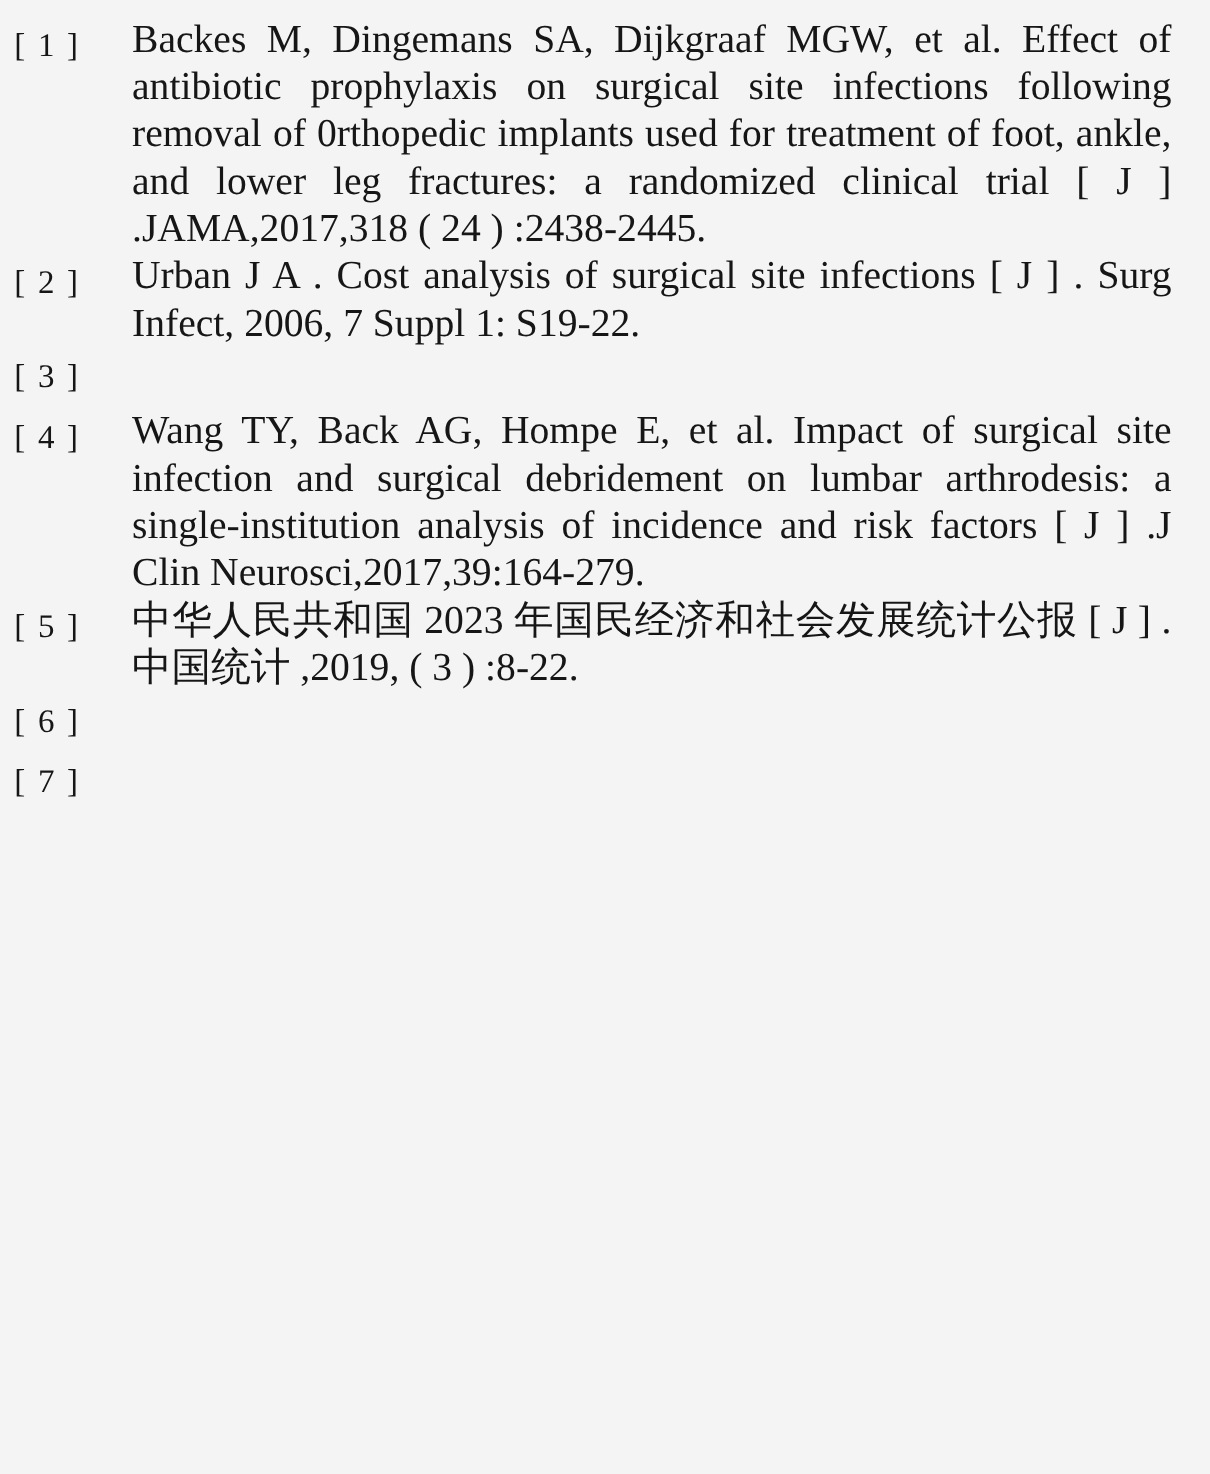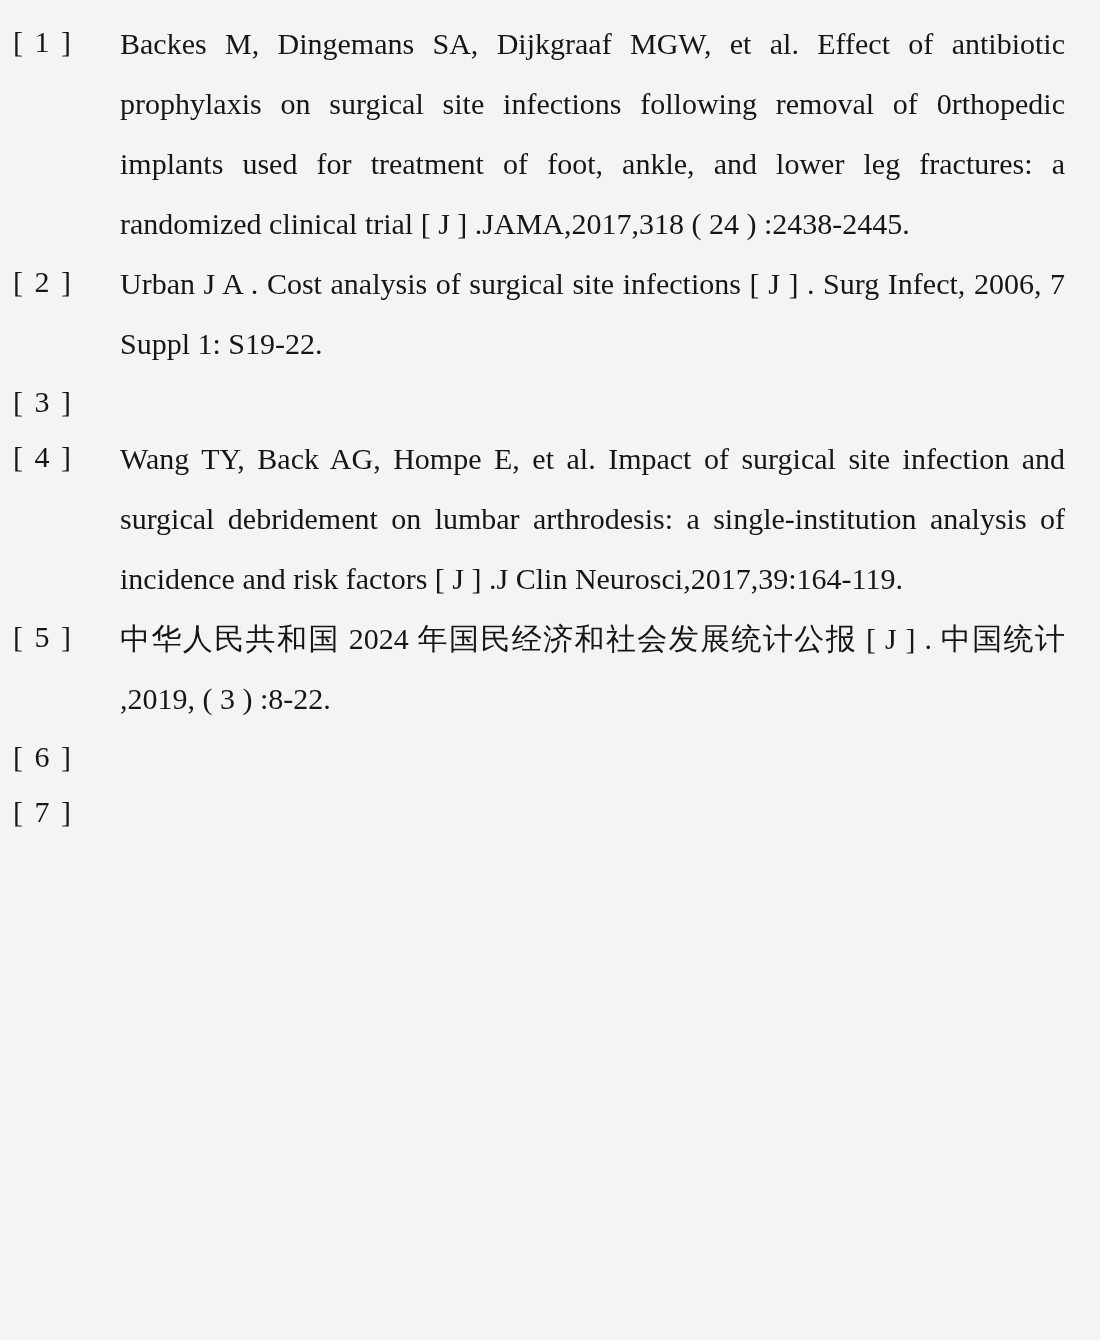--- a/index.html
+++ b/index.html
@@ -29,22 +29,22 @@
   }
   .ref-num {
     flex: 0 0 107px;
     font-size: 30px;
     line-height: 55px;
     letter-spacing: 2px;
     white-space: nowrap;
   }
   .ref-text {
     flex: 1 1 auto;
-    font-size: 30px;
-    line-height: 60px;
+    font-size: 36px;
+    line-height: 43px;
     text-align: justify;
     text-justify: inter-word;
   }
 </style>
 </head>
 <body style="background: rgb(244, 244, 244); color: rgb(22, 22, 22);">
 
 <div class="page">
   <ol class="ref-list" id="ref-list">
   <li class="ref-row">
@@ -56,26 +56,26 @@
     <span class="ref-num">[ 2 ]</span>
     <span class="ref-text">Urban J A . Cost analysis of surgical site infections [ J ] . Surg Infect, 2006, 7 Suppl 1: S19-22.</span>
   </li>
 
   <li class="ref-row">
     <span class="ref-num">[ 3 ]</span>
   </li>
 
   <li class="ref-row">
     <span class="ref-num">[ 4 ]</span>
-    <span class="ref-text">Wang TY, Back AG, Hompe E, et al. Impact of surgical site infection and surgical debridement on lumbar arthrodesis: a single-institution analysis of incidence and risk factors [ J ] .J Clin Neurosci,2017,39:164-119.</span>
+    <span class="ref-text">Wang TY, Back AG, Hompe E, et al. Impact of surgical site infection and surgical debridement on lumbar arthrodesis: a single-institution analysis of incidence and risk factors [ J ] .J Clin Neurosci,2017,39:164-279.</span>
   </li>
 
   <li class="ref-row">
     <span class="ref-num">[ 5 ]</span>
-    <span class="ref-text">中华人民共和国 2024 年国民经济和社会发展统计公报 [ J ] . 中国统计 ,2019, ( 3 ) :8-22.</span>
+    <span class="ref-text">中华人民共和国 2023 年国民经济和社会发展统计公报 [ J ] . 中国统计 ,2019, ( 3 ) :8-22.</span>
   </li>
 
   <li class="ref-row">
     <span class="ref-num">[ 6 ]</span>
   </li>
 
   <li class="ref-row">
     <span class="ref-num">[ 7 ]</span>
   </li>
 </ol>

